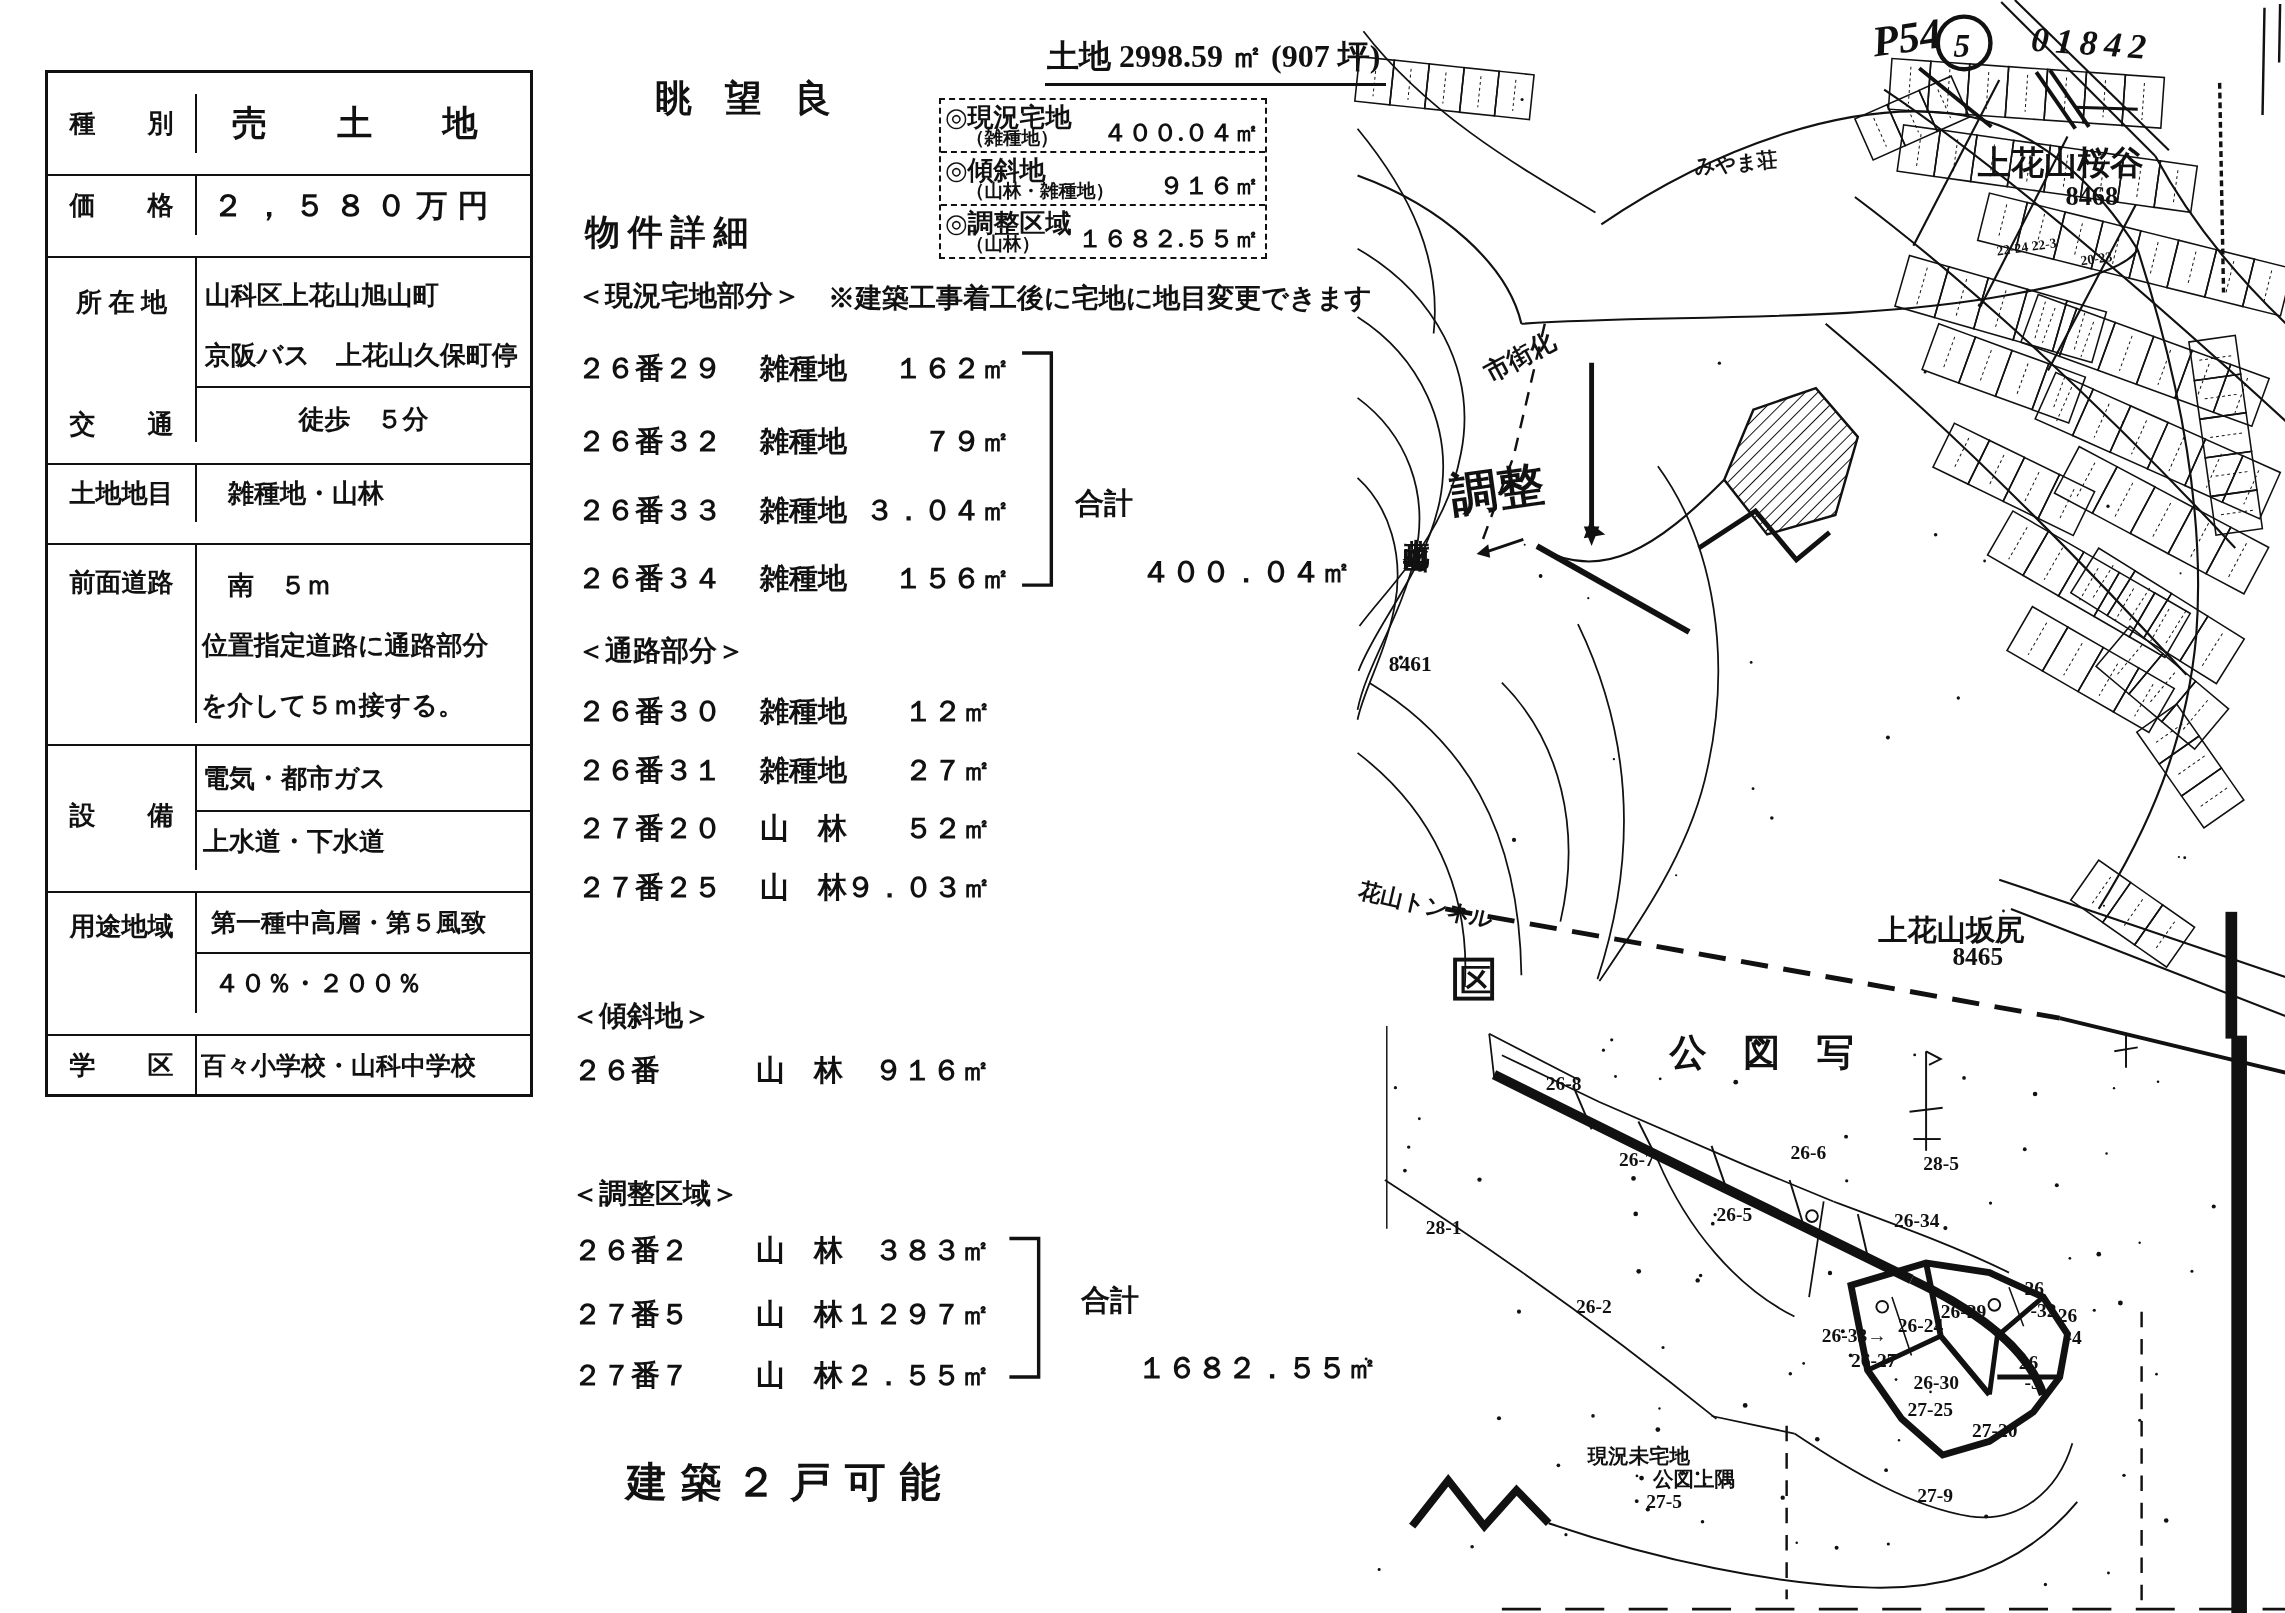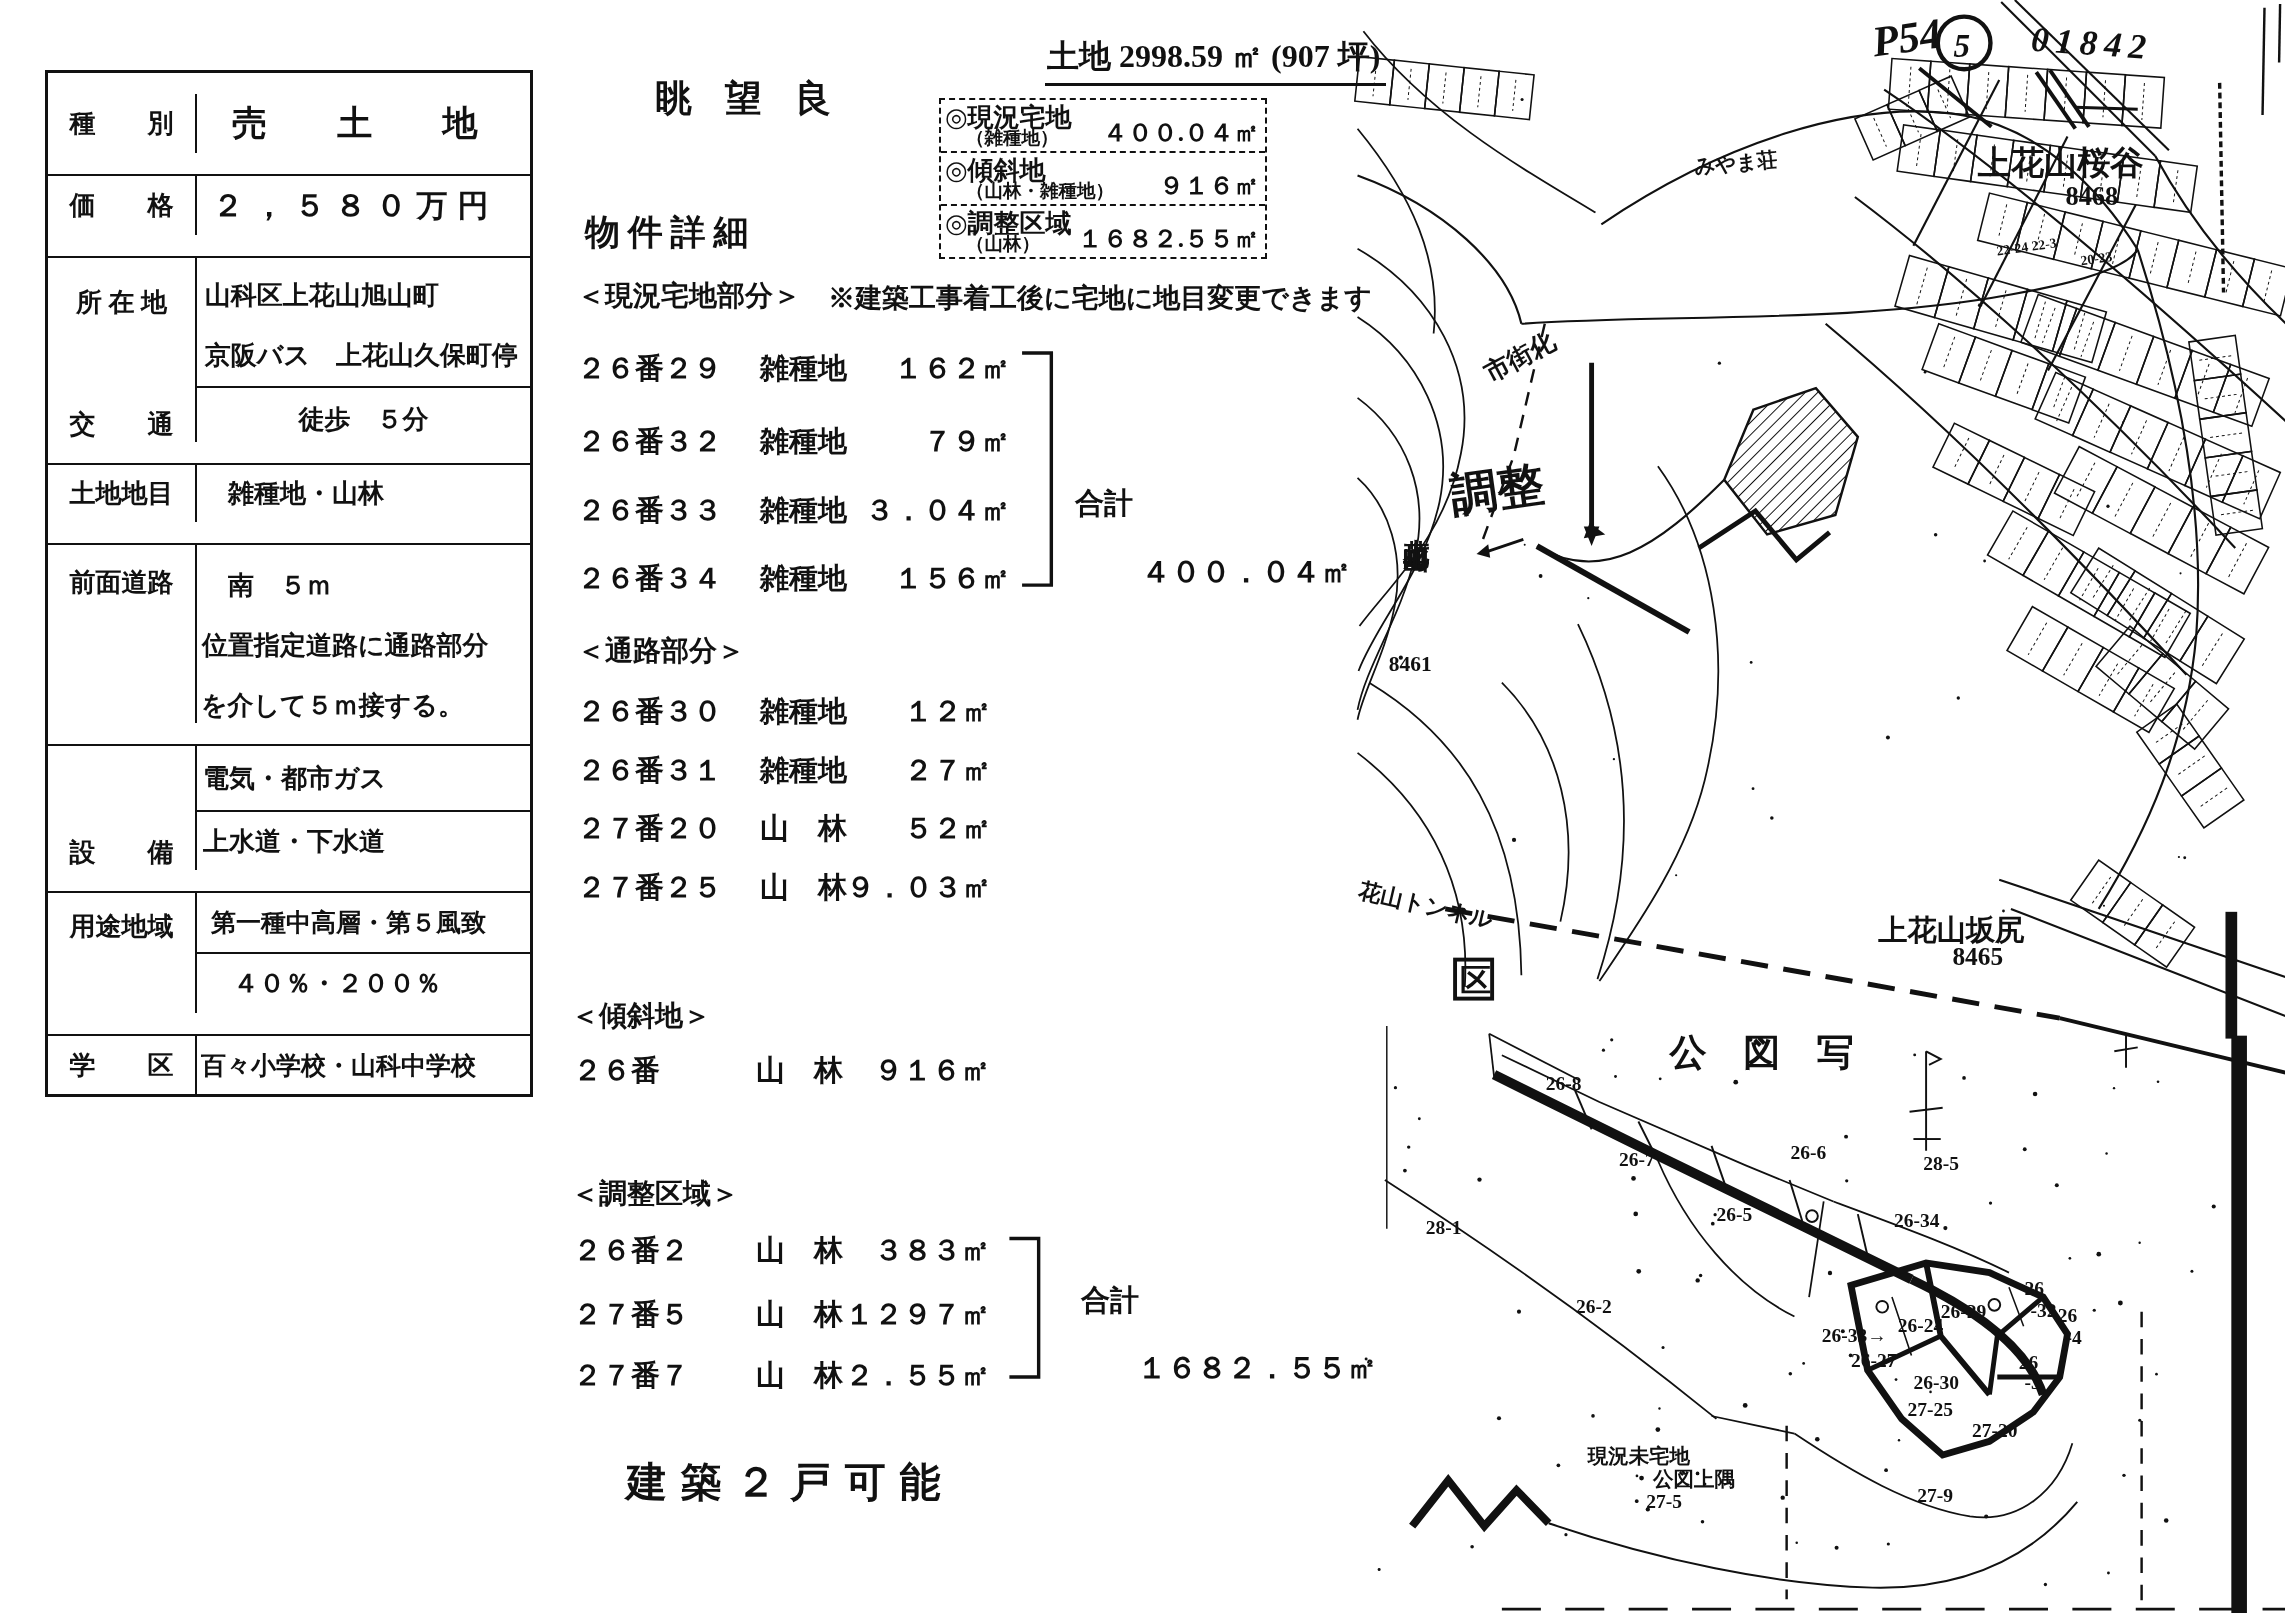--- a/index.html
+++ b/index.html
@@ -571,35 +571,35 @@
     <div class="tl" style="justify-content:flex-start">
           <div style="margin-top:19.5px">前面道路</div>
         </div>
     <div class="tv" style="justify-content:flex-end">
       <div class="ln" style="margin-top:17.6px;padding-left:31px">南　５ｍ</div>
       <div class="ln" style="margin-top:25px;padding-left:5px">位置指定道路に通路部分</div>
       <div class="ln" style="margin-top:25px;padding-left:3.9px">を介して５ｍ接する。</div>
     </div>
   </div>
   <div class="trow" style="height:124px">
-    <div class="tl" style="justify-content:flex-end">
+    <div class="tl" style="justify-content:center">
           <div style="margin-top:15.6px">設　　備</div>
         </div>
     <div class="tv">
       <div class="ln" style="height:67px;display:flex;align-items:center;padding-left:5.9px">電気・都市ガス</div>
       <div class="ln subdiv" style="height:60px;display:flex;align-items:center;padding-left:5.9px">上水道・下水道</div>
     </div>
   </div>
   <div class="trow" style="height:120px">
     <div class="tl" style="justify-content:flex-start">
           <div style="margin-top:15.6px">用途地域</div>
         </div>
     <div class="tv">
       <div class="ln" style="height:59px;display:flex;align-items:center;padding-left:14px;font-size:25px">第一種中高層・第５風致</div>
-      <div class="ln subdiv" style="height:59px;display:flex;align-items:center;padding-left:36px">４０％・２００％</div>
+      <div class="ln subdiv" style="height:59px;display:flex;align-items:center;padding-left:17px">４０％・２００％</div>
     </div>
   </div>
   <div class="trow" style="height:58px">
     <div class="tl">学　　区</div>
     <div class="tv">
           <div class="ln" style="padding-left:3.9px;font-size:25px">百々小学校・山科中学校</div>
         </div>
   </div>
 </div>
 

